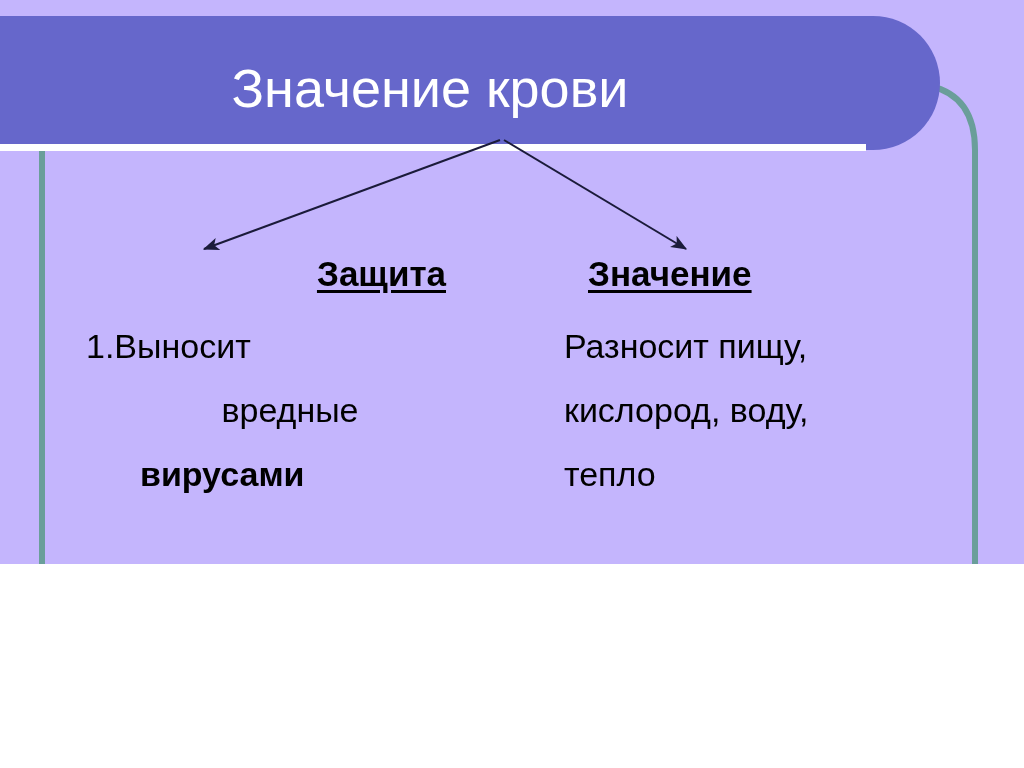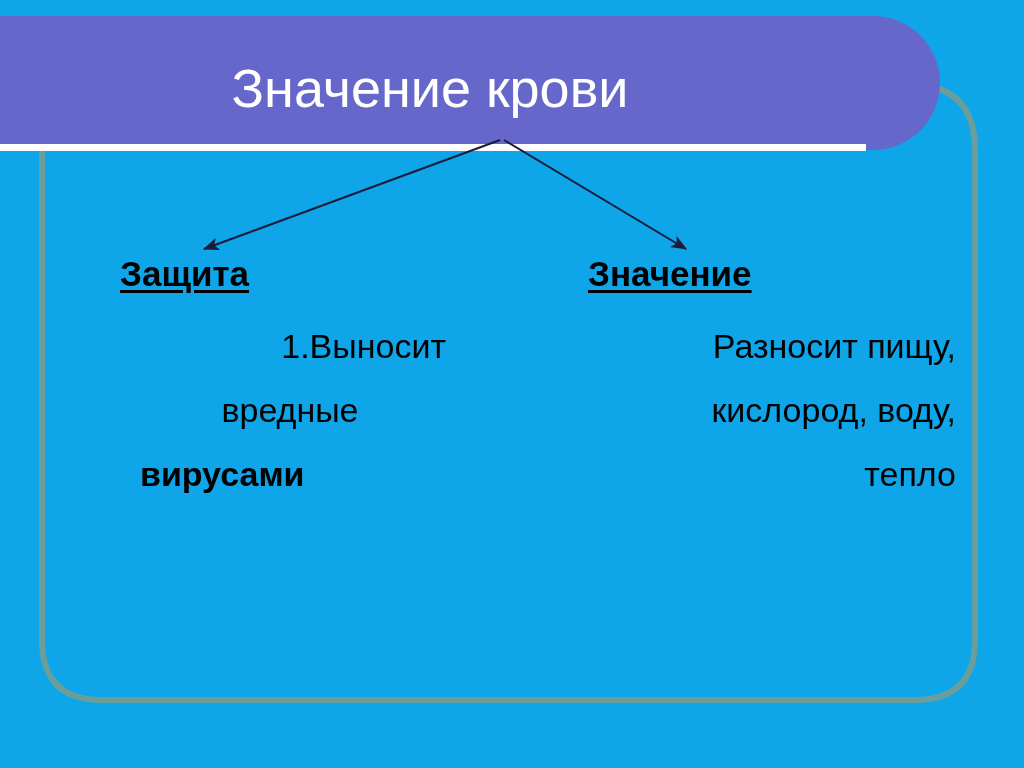--- a/index.html
+++ b/index.html
@@ -8,22 +8,22 @@
     padding: 0;
     background: #ffffff;
   }
   body {
     font-family: "Liberation Sans", "DejaVu Sans", sans-serif;
   }
 
   #slide {
     position: relative;
     width: 1024px;
-    height: 768px;
-    background: #0ea5e9;
+    height: 564px;
+    background: #c4b5fd;
     overflow: hidden;
   }
 
   
   #frame-svg {
     position: absolute;
     left: 0;
     top: 0;
     width: 1024px;
     height: 768px;
@@ -88,31 +88,31 @@
   .col-heading {
     font-size: 35px;
     font-weight: bold;
     color: #000000;
     text-decoration: underline;
     text-underline-offset: 4px;
     white-space: nowrap;
     line-height: 44px;
     margin: 0 0 18px 0;
   }
-  #column-left  .col-heading { padding-left: 34px; }
+  #column-left  .col-heading { padding-left: 34px; text-align: right; }
   #column-right .col-heading { padding-left: 32px; }
 
   .body-line {
     font-size: 34px;
     font-weight: 400;
     color: #000000;
     line-height: 64px;
     white-space: nowrap;
   }
-  .body-line.indent-0 { padding-left: 0px; text-align: right; }
+  .body-line.indent-0 { padding-left: 0px; }
   .body-line.indent-1 { padding-left: 48px; text-align: center; }
   .body-line.indent-2 { padding-left: 54px; font-weight: bold; }
   #column-right .body-line { padding-left: 8px; }
 </style>
 </head>
 <body>
 
 <div id="slide">
 
   <svg id="frame-svg" viewBox="0 0 1024 768">

